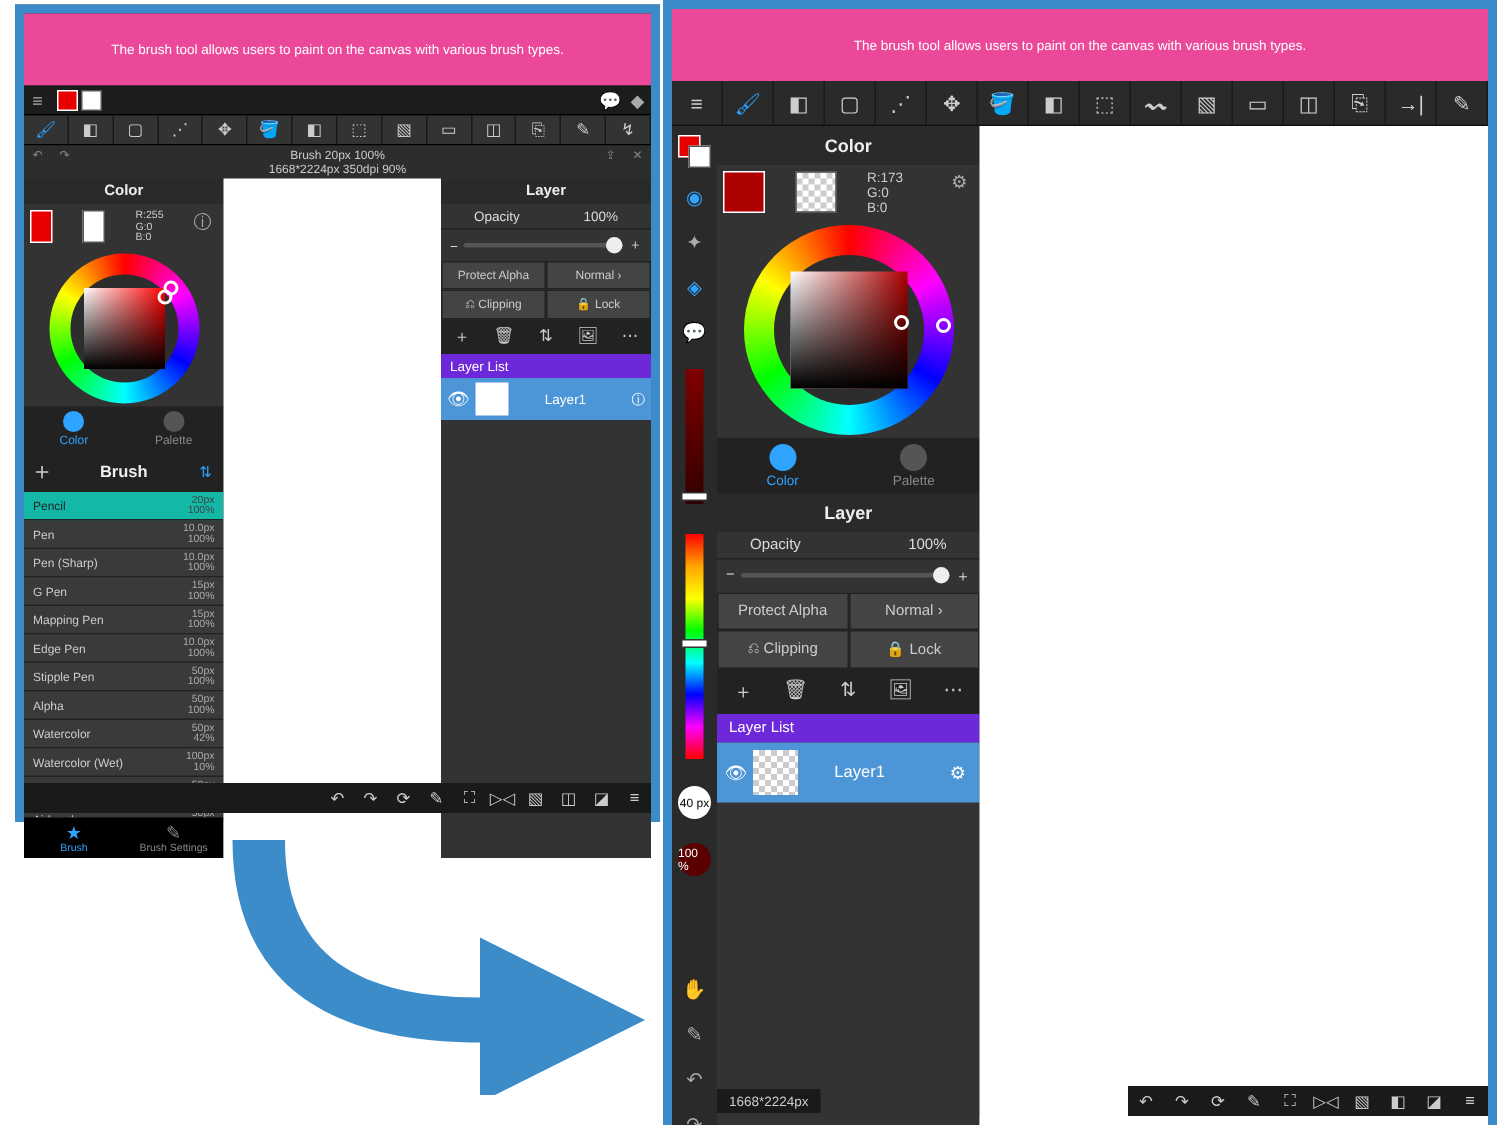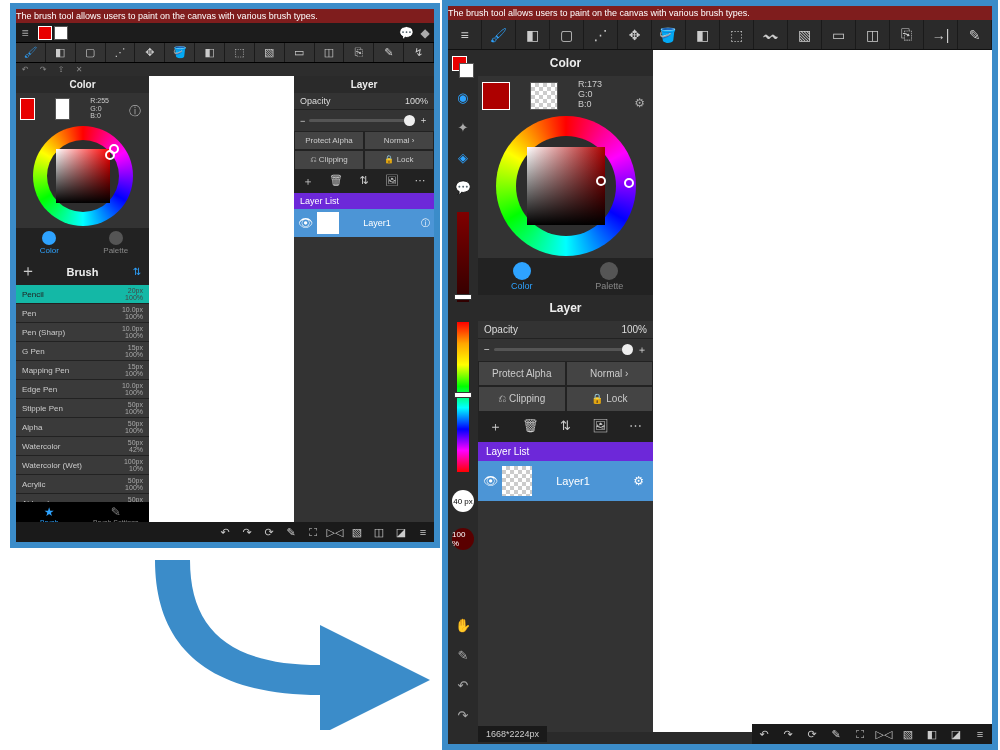--- a/index.html
+++ b/index.html
@@ -1,21 +1,21 @@
 <!DOCTYPE html>
 <html><head>
 <meta charset="utf-8">
 <style>
   * { box-sizing: border-box; margin: 0; padding: 0; font-family: Arial, sans-serif; }
   body { background: #fff; width: 1000px; height: 750px; position: relative; overflow: hidden; }
   .frame { position: absolute; border: 6px solid #3b8cc9; background: #2a2a2a; }
   .frame1 { left: 10px; top: 3px; width: 430px; height: 545px; }
   .frame2 { left: 442px; top: 0; width: 556px; height: 750px; }
 
-  .tooltip { background: #7f1d1d; color: #fff; font-size: 9px; padding: 2px 0; }
+  .tooltip { background: #ec4899; color: #fff; font-size: 9px; text-align: center; padding: 19px 0; }
 
   
   .f1-top { display: flex; align-items: center; background: #1c1c1c; height: 20px; border-bottom:1px solid #000; }
   .f1-top .sq { width: 18px; height: 18px; display:flex; align-items:center; justify-content:center; color:#aaa; font-size:12px;}
   .swatch-pair { display:flex; gap:2px; padding:0 4px; }
   .swatch-pair .sw { width:14px; height:14px; border:1px solid #555; }
   .swatch-pair .sw.red { background:#e80000; border:1px solid #fff;}
   .swatch-pair .sw.white { background:#fff; }
 
   .f1-tools { display:flex; background:#333; height:20px; border-bottom:1px solid #000;}
@@ -25,21 +25,21 @@
   .f1-info { background:#2d2d2d; color:#ccc; font-size:8px; text-align:center; padding:2px 0; display:flex; }
   .f1-info .lbl{ flex:1; }
   .f1-info .arrow{ width:18px; color:#888;}
 
   .f1-body { display:flex; height:calc(100% - 80px); }
   .f1-canvas { flex:1; background:#fff; margin:0; }
   .f1-left { width:133px; background:#333; display:flex; flex-direction:column; }
   .f1-right{ width:140px; background:#333; display:flex; flex-direction:column; }
 
   .panel-head { background:#2a2a2a; color:#eee; text-align:center; font-size:10px; padding:3px 0; font-weight:bold;}
-  .color-top { display:flex; align-items:flex-end; gap:20px; padding:4px; }
+  .color-top { display:flex; align-items:flex-start; gap:20px; padding:4px; }
   .color-top .sw{width:22px;height:22px;border:1px solid #555;}
   .color-top .sw.red{background:#e80000;border:1px solid #fff;}
   .color-top .sw.white{background:#fff;}
   .rgb { color:#ccc; font-size:7px; line-height:1.1; }
   .gear { color:#aaa; font-size:12px; margin-left:auto; padding-right:4px;}
   .wheel { width:100px; height:100px; margin:2px auto; position:relative; }
   .ring { width:100%; height:100%; border-radius:50%;
     background: conic-gradient(red,magenta,blue,cyan,lime,yellow,red); position:relative;}
   .ring::after { content:''; position:absolute; inset:14px; border-radius:50%; background:#2d2d2d; }
   .sqpick { position:absolute; width:54px; height:54px; top:23px; left:23px;
@@ -63,21 +63,21 @@
   .brow .bv { text-align:right; font-size:7px; line-height:1; color:#aaa;}
   .brow.sel .bv{color:#444;}
 
   .btabs { display:flex; background:#000; }
   .btabs .bt{ flex:1; text-align:center; color:#888; font-size:7px; padding:3px 0;}
   .btabs .bt.active{ color:#2ea3ff;}
   .btabs .bt .star{ display:block; font-size:12px;}
 
   
   .lp { font-size:9px; color:#ddd; }
-  .lp-row{ display:flex; align-items:center; padding:3px 6px; border-bottom:1px solid #222;}
+  .lp-row{ display:flex; align-items:center; padding:3px 22px; border-bottom:1px solid #222;}
   .lp-row .val{ margin-left:auto;}
   .slider-row{ display:flex; align-items:center; gap:4px; padding:4px 6px;}
   .slider{ flex:1; height:3px; background:#555; position:relative; border-radius:2px;}
   .slider .knob{ position:absolute; right:0; top:-4px; width:11px; height:11px; border-radius:50%; background:#eee;}
   .btn2 { display:flex; }
   .btn2 .b{ flex:1; background:#444; color:#ccc; font-size:8px; padding:4px 0; text-align:center; border:1px solid #222;}
   .layer-icons{ display:flex; background:#222;}
   .layer-icons .li{ flex:1; text-align:center; color:#ccc; font-size:11px; padding:4px 0;}
   .layer-list-head{ background:#6d28d9; color:#fff; font-size:9px; padding:3px 6px;}
   .layer-item{ display:flex; align-items:center; background:#4c95d6; padding:3px 4px; gap:4px;}
@@ -170,20 +170,24 @@
     <div class="ti">▭</div>
     <div class="ti">◫</div>
     <div class="ti">⎘</div>
     <div class="ti">✎</div>
     <div class="ti">↯</div>
   </div>
 
   <div class="f1-info">
     <div class="arrow">↶</div>
     <div class="arrow">↷</div>
+    <div class="lbl">
+      <div>Brush 20px 100%</div>
+      <div>1668*2224px 350dpi 90%</div>
+    </div>
     <div class="arrow">⇪</div>
     <div class="arrow">✕</div>
   </div>
 
   <div class="f1-body">
 
     <div class="f1-left">
       <div class="panel-head">Color</div>
       <div class="color-top">
         <div class="sw red"></div>

